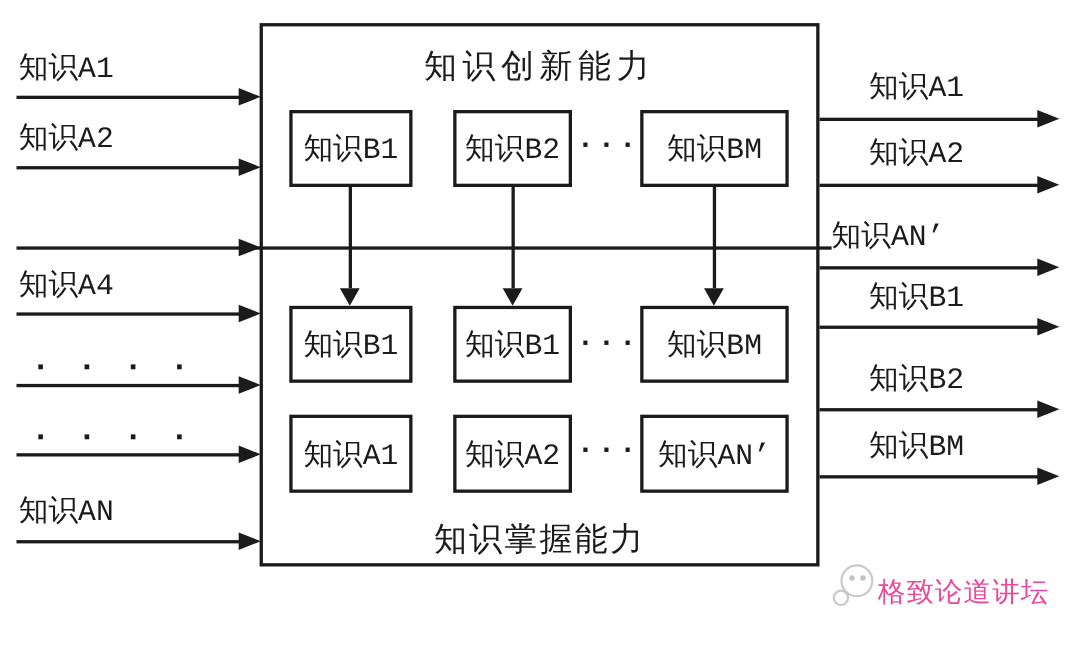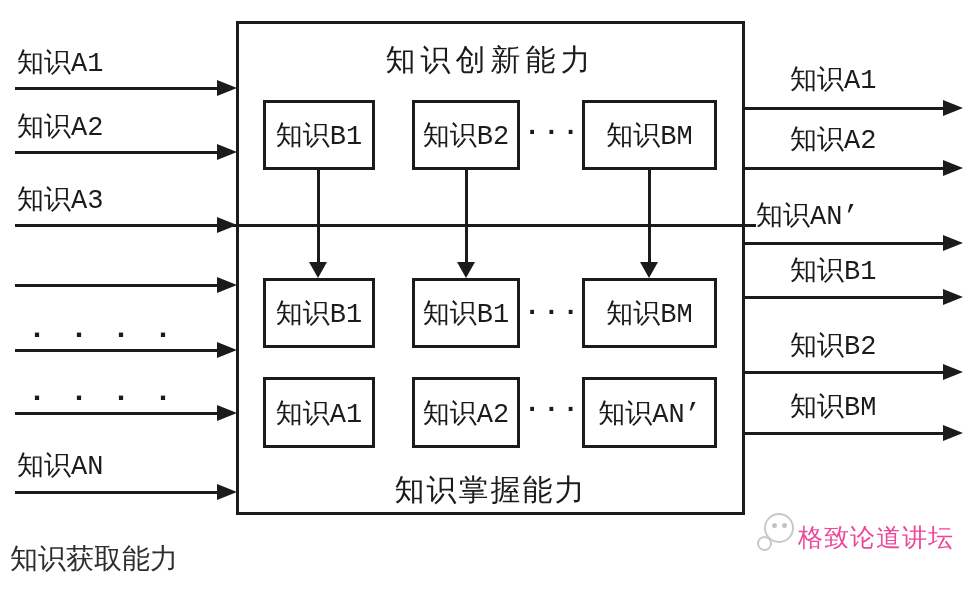--- a/index.html
+++ b/index.html
@@ -36,24 +36,24 @@
 <div id="canvas">
 
   <div class="lbl" style="left:17px;top:47px">知识A1</div>
   <div class="hline" style="left:15px;top:87px;width:203px"></div>
   <div class="head-r" style="left:217px;top:80px"></div>
 
   <div class="lbl" style="left:17px;top:111px">知识A2</div>
   <div class="hline" style="left:15px;top:151px;width:203px"></div>
   <div class="head-r" style="left:217px;top:144px"></div>
 
-  <div class="lbl" style="left:17px;top:184px">知识A3</div>
   <div class="hline" style="left:15px;top:224px;width:741px"></div>
   <div class="head-r" style="left:217px;top:217px"></div>
 
+  <div class="lbl" style="left:17px;top:244px">知识A4</div>
   <div class="hline" style="left:15px;top:284px;width:203px"></div>
   <div class="head-r" style="left:217px;top:277px"></div>
 
   <div class="dots" style="left:28px;top:318px">····</div>
   <div class="hline" style="left:15px;top:349px;width:203px"></div>
   <div class="head-r" style="left:217px;top:342px"></div>
 
   <div class="dots" style="left:28px;top:381px">····</div>
   <div class="hline" style="left:15px;top:412px;width:203px"></div>
   <div class="head-r" style="left:217px;top:405px"></div>
@@ -105,21 +105,20 @@
   <div class="head-r" style="left:943px;top:289px"></div>
 
   <div class="lbl" style="left:790px;top:330px">知识B2</div>
   <div class="hline" style="left:745px;top:371px;width:200px"></div>
   <div class="head-r" style="left:943px;top:364px"></div>
 
   <div class="lbl" style="left:790px;top:391px">知识BM</div>
   <div class="hline" style="left:745px;top:432px;width:200px"></div>
   <div class="head-r" style="left:943px;top:425px"></div>
 
-  <div class="caption" style="left:10px;top:540px">知识获取能力</div>
 
   <div>
     <div class="wm-circle" style="left:764px;top:513px;width:30px;height:30px"></div>
     <div class="wm-eye" style="left:772px;top:523px"></div>
     <div class="wm-eye" style="left:782px;top:523px"></div>
     <div class="wm-circle" style="left:757px;top:536px;width:15px;height:15px"></div>
   </div>
   <div class="wm-text" style="left:798px;top:521px">格致论道讲坛</div>
 
 

